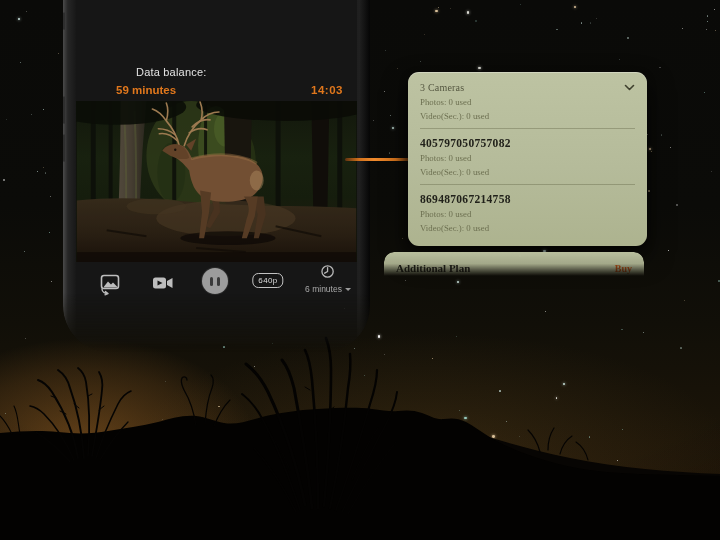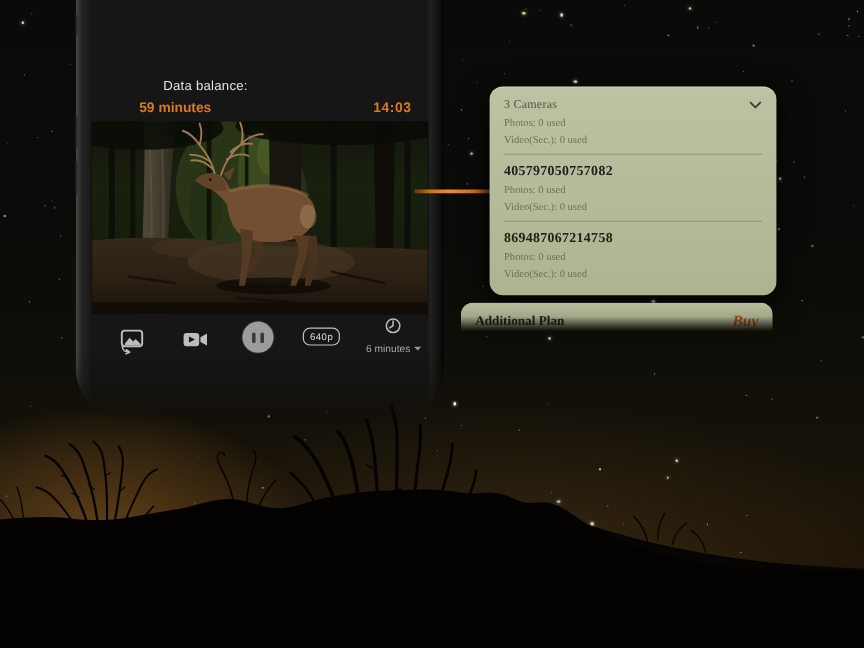--- a/index.html
+++ b/index.html
@@ -68,21 +68,21 @@
   .cam-detail { margin-top:3px; font-size:8.8px; color:#6d7051; line-height:11px; }
   .divider { height:1px; margin-top:6px; background:rgba(86,88,58,0.35); }
 
   .plan-bar { position:absolute; left:384px; top:252px; width:260px; height:26px; z-index:7;
     border-radius:10px 10px 0 0; font-family:"Liberation Serif", serif;
     background:linear-gradient(180deg,#b9bf9e,#aeb491);
     padding:6px 12px 0; display:flex; justify-content:space-between; align-items:center;
     -webkit-mask-image:linear-gradient(180deg,#000 0%,rgba(0,0,0,0.9) 45%,rgba(0,0,0,0) 92%);
             mask-image:linear-gradient(180deg,#000 0%,rgba(0,0,0,0.9) 45%,rgba(0,0,0,0) 92%);}
   .plan-label { font-size:11px; font-weight:700; color:#20201a; }
-  .plan-buy { font-size:13px; font-weight:700; color:#b24e16;font-style:italic; }
+  .plan-buy { font-size:10px; font-weight:700; color:#b24e16; }
 </style>
 </head>
 <body>
 
 <div class="stage">
   <div class="sky"></div>
   <div class="horizon-glow"></div>
   <div id="stars">
       <div class="star" style="left: 155px; top: 75.8px; width: 1.4px; height: 1.4px; background: rgb(227, 201, 160); opacity: 0.42;"></div>
       <div class="star" style="left: 449.6px; top: 8px; width: 0.9px; height: 0.9px; background: rgb(227, 201, 160); opacity: 0.33;"></div>

